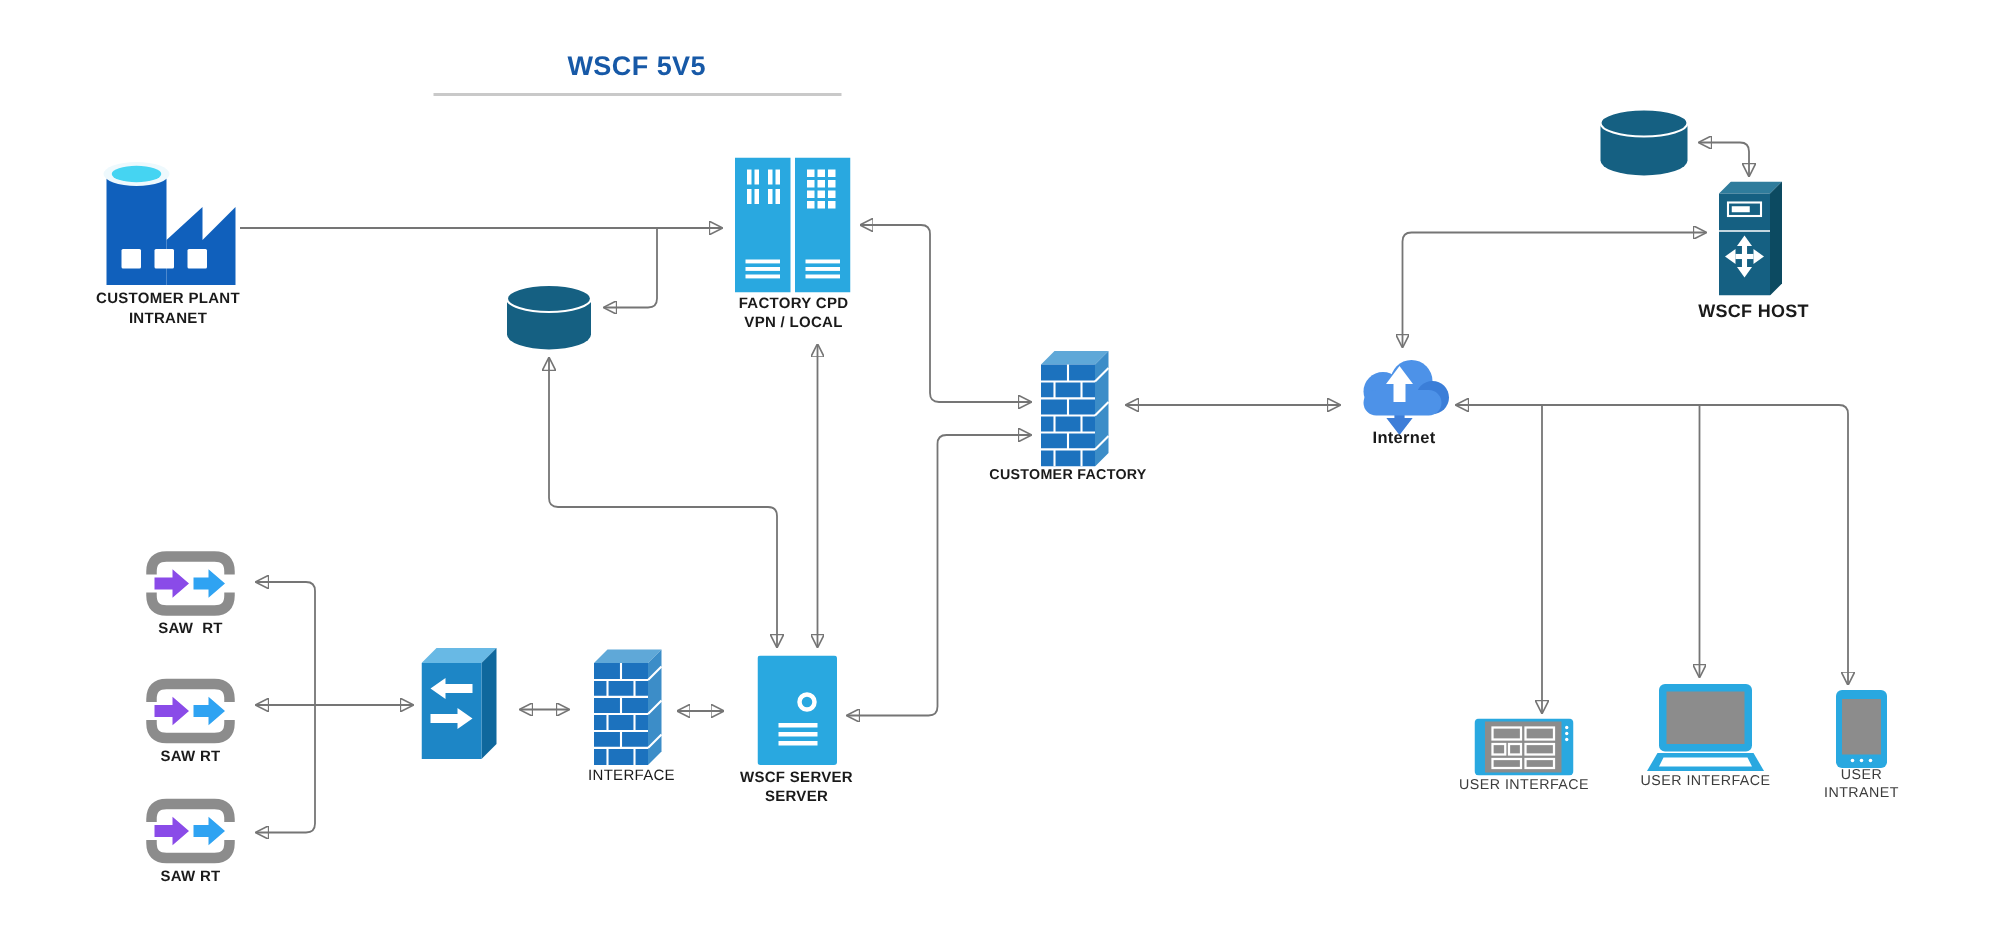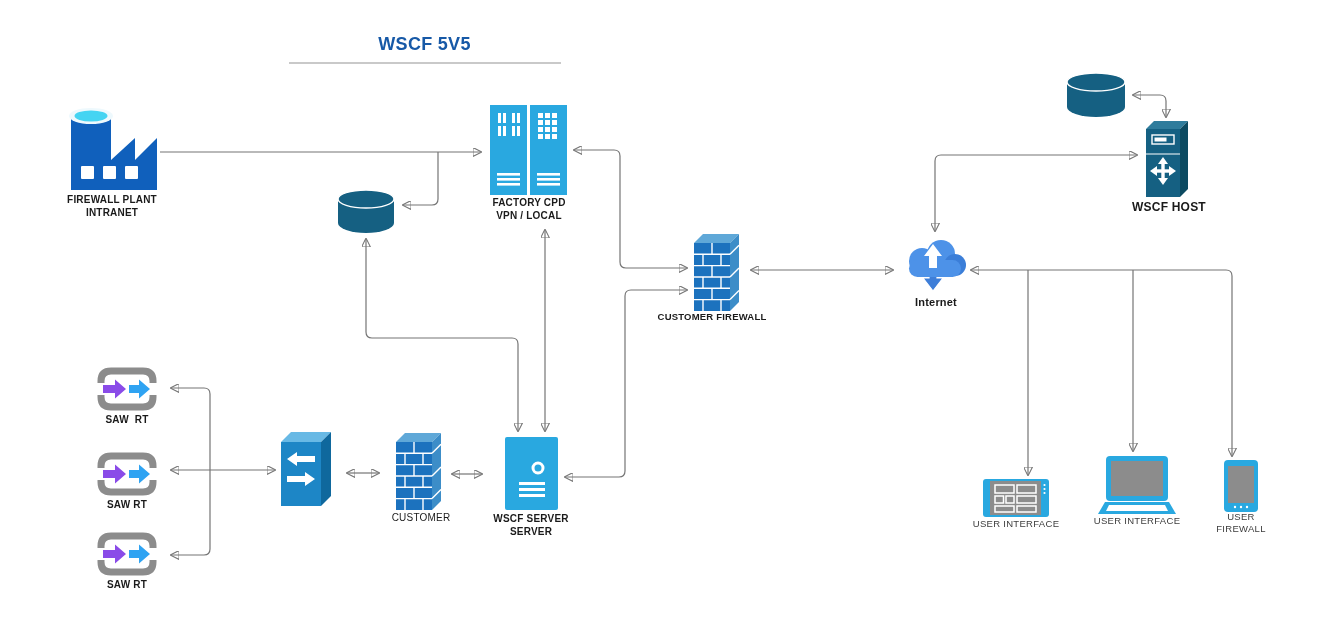--- a/index.html
+++ b/index.html
@@ -69,21 +69,21 @@
     <svg width="94" height="88" viewBox="0 0 94 88">
       <rect x="6" y="12" width="40" height="74" fill="#1060BC"></rect>
       <path d="M46 86 L46 56 L70 34 L70 56 L92 34 L92 86 Z" fill="#1060BC"></path>
       <rect x="16" y="62" width="13" height="13" rx="1" fill="#ffffff"></rect>
       <rect x="38" y="62" width="13" height="13" rx="1" fill="#ffffff"></rect>
       <rect x="60" y="62" width="13" height="13" rx="1" fill="#ffffff"></rect>
       <ellipse cx="26" cy="12" rx="22" ry="8" fill="#eef9fd"></ellipse>
       <ellipse cx="26" cy="12" rx="16.5" ry="5.5" fill="#45D4F2"></ellipse>
     </svg>
   </div>
-  <div class="lbl b" style="left:52px;top:194px;width:120px">FIREWALL PLANT
+  <div class="lbl b" style="left:52px;top:194px;width:120px">CUSTOMER PLANT
 INTRANET</div>
 
   <div class="node" style="left:490px;top:105px;">
     <svg width="77" height="90" viewBox="0 0 77 90">
       <rect x="0" y="0" width="37" height="90" fill="#29A8E0"></rect>
       <rect x="40" y="0" width="37" height="90" fill="#29A8E0"></rect>
       <g fill="#ffffff">
         <rect x="8" y="8" width="3" height="10"></rect>
           <rect x="13" y="8" width="3" height="10"></rect>
         <rect x="22" y="8" width="3" height="10"></rect>
@@ -142,33 +142,33 @@
           <line x1="27" y1="44" x2="27" y2="55.3"></line>
         <line x1="18" y1="55.3" x2="18" y2="66.6"></line>
           <line x1="9" y1="66.6" x2="9" y2="78"></line>
           <line x1="27" y1="66.6" x2="27" y2="78"></line>
         <line x1="36" y1="21.3" x2="45" y2="12.3"></line>
           <line x1="36" y1="44" x2="45" y2="35"></line>
           <line x1="36" y1="66.6" x2="45" y2="57.6"></line>
       </g>
     </svg>
   </div>
-  <div class="lbl b" style="left:642px;top:311px;width:140px;font-size:9.5px">CUSTOMER FIREWALL</div>
+  <div class="lbl b" style="left:642px;top:311px;width:140px;font-size:9.5px">CUSTOMER FACTORY</div>
 
   <div class="node" style="left:903px;top:234px;">
     <svg width="64" height="60" viewBox="0 0 64 60">
       <polygon points="30,57 20,44 26,44 26,32 34,32 34,44 40,44" fill="#3E7ED8" stroke="#ffffff" stroke-width="1.2"></polygon>
       <circle cx="19" cy="27" r="13" fill="#4D92E8"></circle>
       <circle cx="38" cy="20" r="14" fill="#4D92E8"></circle>
       <circle cx="52" cy="31" r="11" fill="#3B7ED8"></circle>
       <rect x="6" y="26" width="52" height="17" rx="8.5" fill="#4D92E8"></rect>
       <polygon points="30,10 21,22 26,22 26,34 34,34 34,22 39,22" fill="#ffffff"></polygon>
     </svg>
   </div>
-  <div class="lbl b" style="left:886px;top:296px;width:100px;font-size:11px">Internet</div>
+  <div class="lbl b" style="left:886px;top:286px;width:100px;font-size:11px">Internet</div>
 
   <div class="node" style="left:1066px;top:72px;">
     <svg width="60" height="46" viewBox="0 0 60 46">
       <path d="M1 10 L1 35 A29 10 0 0 0 59 35 L59 10 Z" fill="#156082"></path>
       <ellipse cx="30" cy="10" rx="29" ry="9" fill="#156082" stroke="#ffffff" stroke-width="1.4"></ellipse>
     </svg>
   </div>
 
   <div class="node" style="left:1146px;top:121px;">
     <svg width="46" height="76" viewBox="0 0 46 76">
@@ -257,21 +257,21 @@
           <line x1="27" y1="44" x2="27" y2="55.3"></line>
         <line x1="18" y1="55.3" x2="18" y2="66.6"></line>
           <line x1="9" y1="66.6" x2="9" y2="78"></line>
           <line x1="27" y1="66.6" x2="27" y2="78"></line>
         <line x1="36" y1="21.3" x2="45" y2="12.3"></line>
           <line x1="36" y1="44" x2="45" y2="35"></line>
           <line x1="36" y1="66.6" x2="45" y2="57.6"></line>
       </g>
     </svg>
   </div>
-  <div class="lbl" style="left:371px;top:512px;width:100px;font-weight:500">CUSTOMER</div>
+  <div class="lbl" style="left:371px;top:512px;width:100px;font-weight:500">INTERFACE</div>
 
   <div class="node" style="left:505px;top:437px;">
     <svg width="53" height="73" viewBox="0 0 53 73">
       <rect x="0" y="0" width="53" height="73" rx="2" fill="#29A8E0"></rect>
       <circle cx="33" cy="31" r="5" fill="none" stroke="#ffffff" stroke-width="3"></circle>
       <rect x="14" y="45" width="26" height="3" fill="#ffffff"></rect>
       <rect x="14" y="51" width="26" height="3" fill="#ffffff"></rect>
       <rect x="14" y="57" width="26" height="3" fill="#ffffff"></rect>
     </svg>
   </div>
@@ -315,15 +315,15 @@
       <rect x="0" y="0" width="34" height="52" rx="4" fill="#29A8E0"></rect>
       <rect x="4" y="6" width="26" height="37" fill="#8C8C8C"></rect>
       <g fill="#ffffff">
           <circle cx="11" cy="47" r="1.2"></circle>
           <circle cx="17" cy="47" r="1.2"></circle>
           <circle cx="23" cy="47" r="1.2"></circle>
         </g>
     </svg>
   </div>
   <div class="lbl ui-lbl" style="left:1201px;top:511px;width:80px">USER
-FIREWALL</div>
+INTRANET</div>
 
 </div>
 
 </body></html>

